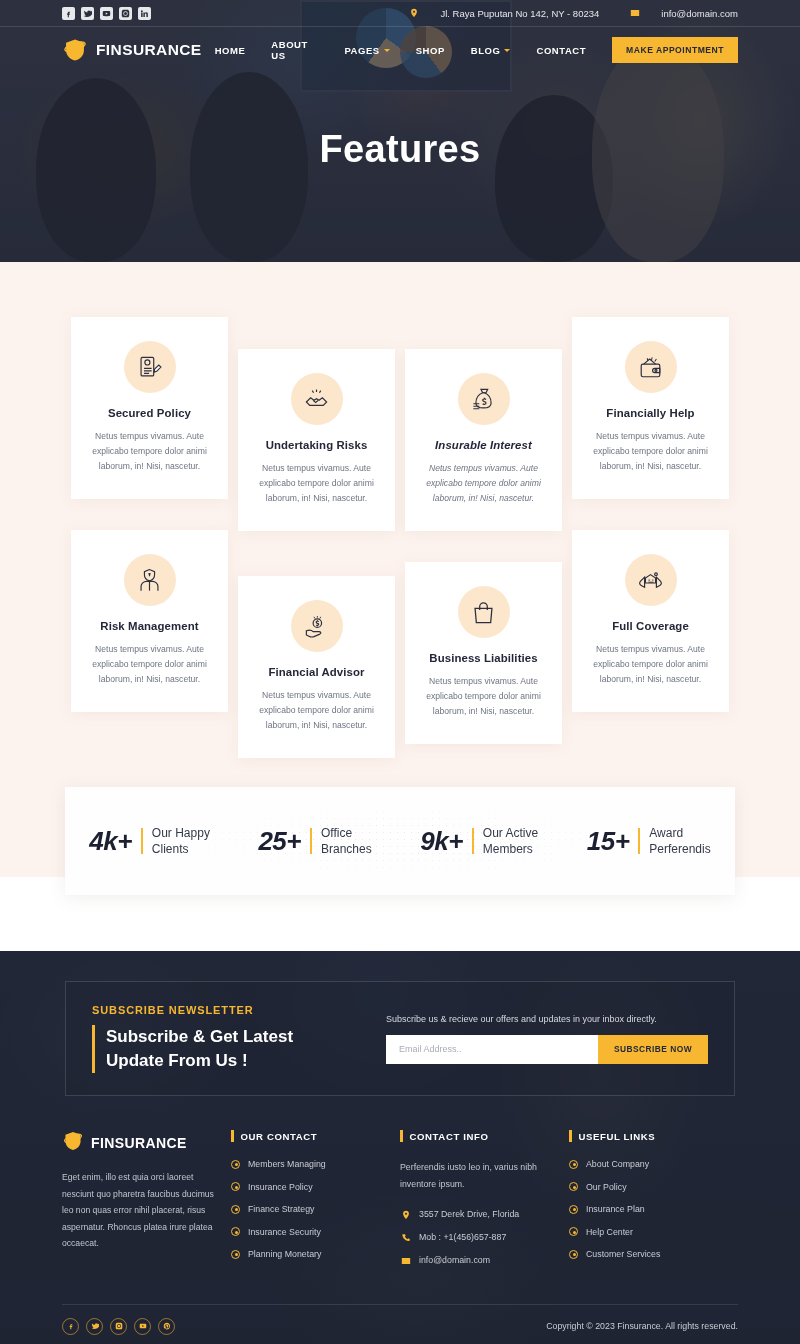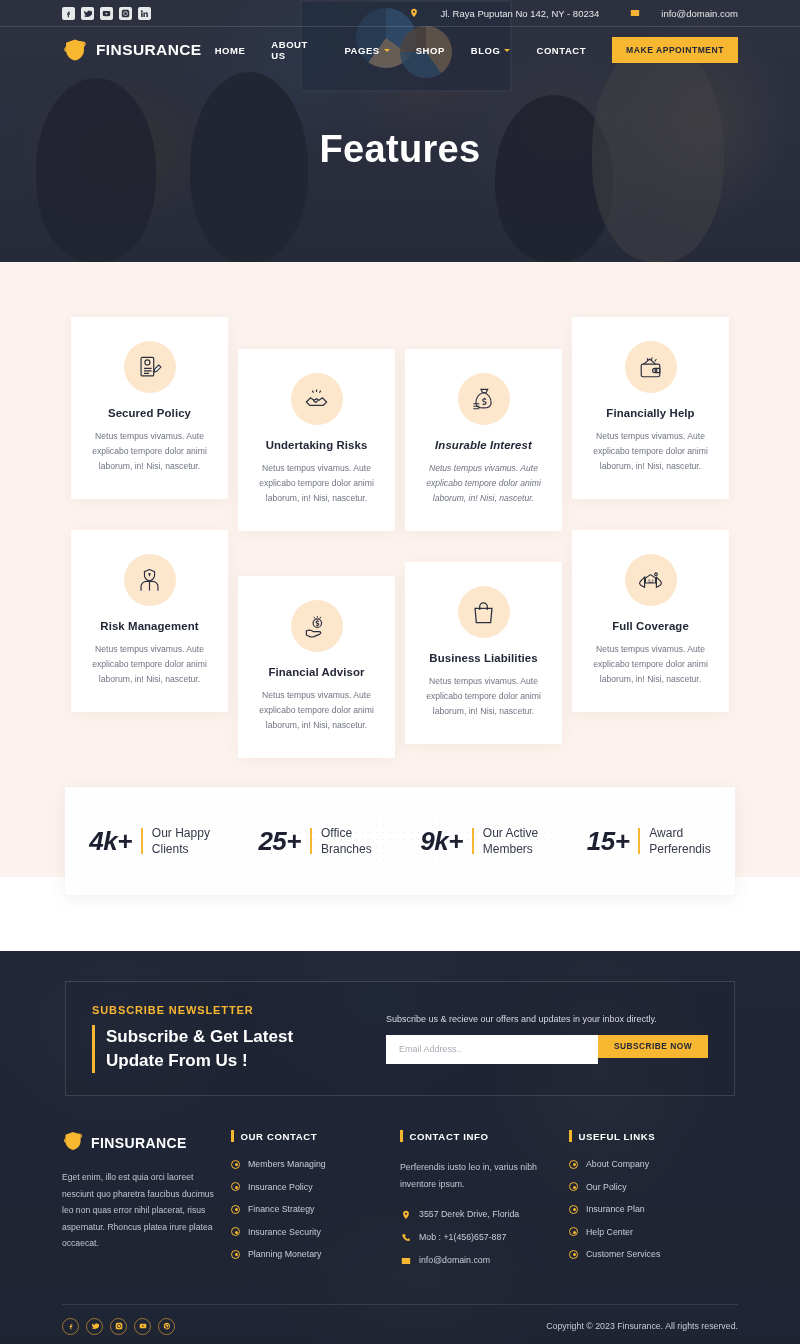--- a/index.html
+++ b/index.html
@@ -211,21 +211,21 @@
   .sub-form { display: flex; }
   .sub-input {
     flex: 1; height: 29px; border: none; background: #fff;
     padding: 0 13px; font-size: 9px; color: #4a4f5c;
     font-family: "Liberation Sans", sans-serif;
   }
   .sub-input::placeholder { color: #a9acb6; }
   .sub-btn {
     background: #f7b731; border: none; color: #24283a;
     font-size: 8.4px; font-weight: bold; letter-spacing: .45px;
-    padding: 0 16px; height: 23px; cursor: pointer; white-space: nowrap;
+    padding: 0 16px; height: 29px; cursor: pointer; white-space: nowrap;
     font-family: "Liberation Sans", sans-serif;
   }
 
   .fcols {
     position: relative; z-index: 3;
     width: 676px; margin: 34px auto 0;
     display: flex; gap: 0;
   }
   .fcol { width: 25%; padding-right: 14px; }
   .fcol-brand { display: flex; align-items: center; gap: 7px; margin-bottom: 14px; }

